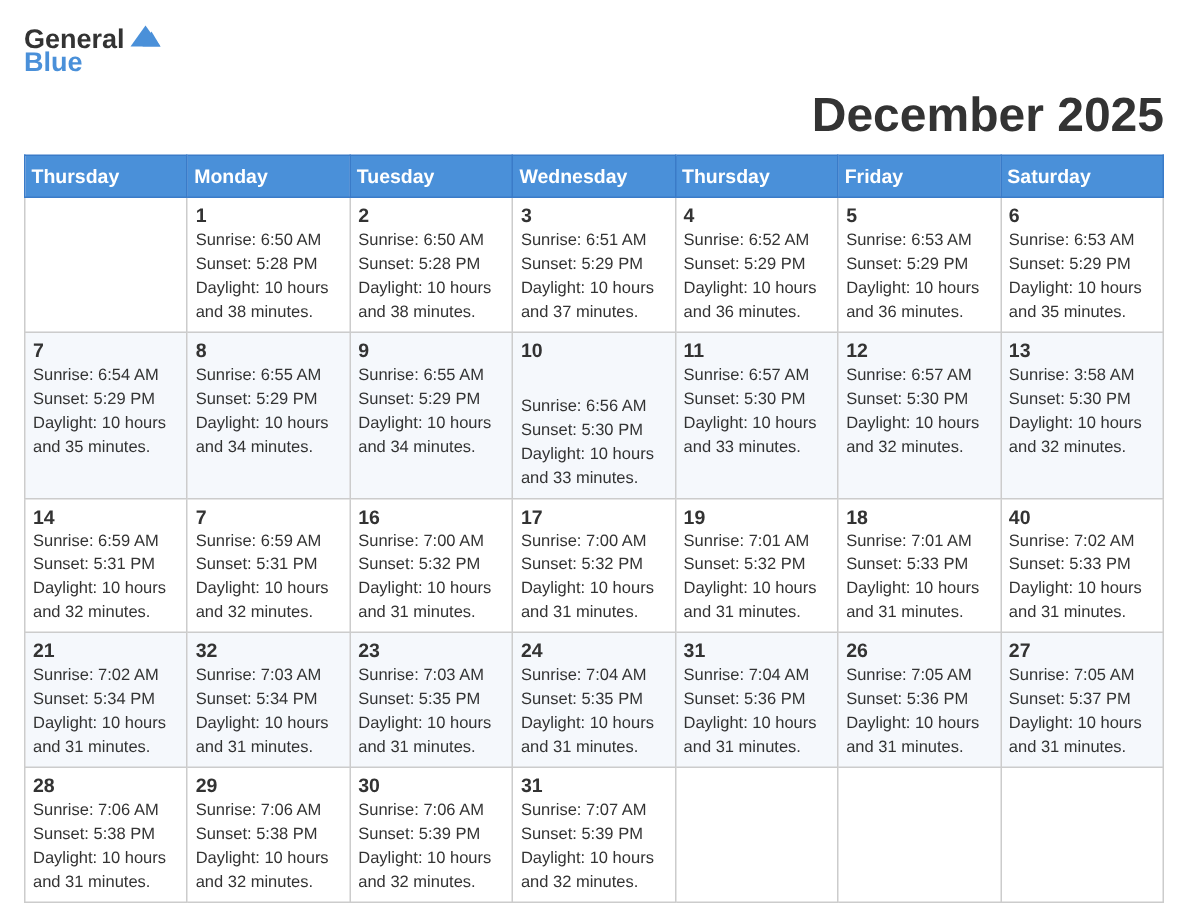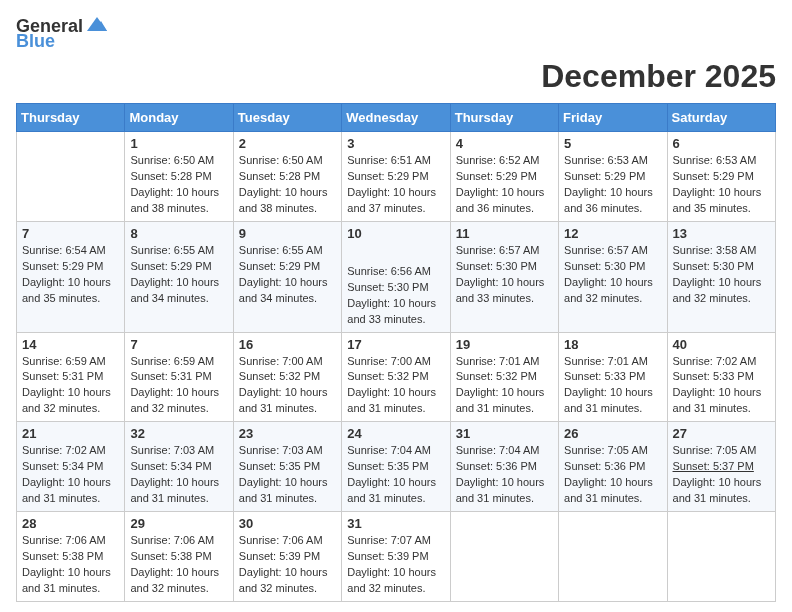--- a/index.html
+++ b/index.html
@@ -366,21 +366,21 @@
             <span style="display: block;">Sunrise: 7:05 AM</span>
             <span style="display: block;">Sunset: 5:36 PM</span>
             <span style="display: block;">Daylight: 10 hours</span>
             <span style="display: block;">and 31 minutes.</span>
           </div>
         </td>
         <td>
           <span class="day-number">27</span>
           <div class="day-info">
             <span style="display: block;">Sunrise: 7:05 AM</span>
-            <span style="display: block; text-decoration: underline;">Sunset: 5:37 PM</span>
+            <span style="display: block;">Sunset: 5:37 PM</span>
             <span style="display: block;">Daylight: 10 hours</span>
             <span style="display: block;">and 31 minutes.</span>
           </div>
         </td>
       </tr>
       <tr>
         <td>
           <span class="day-number">28</span>
           <div class="day-info">
             <span style="display: block;">Sunrise: 7:06 AM</span>

